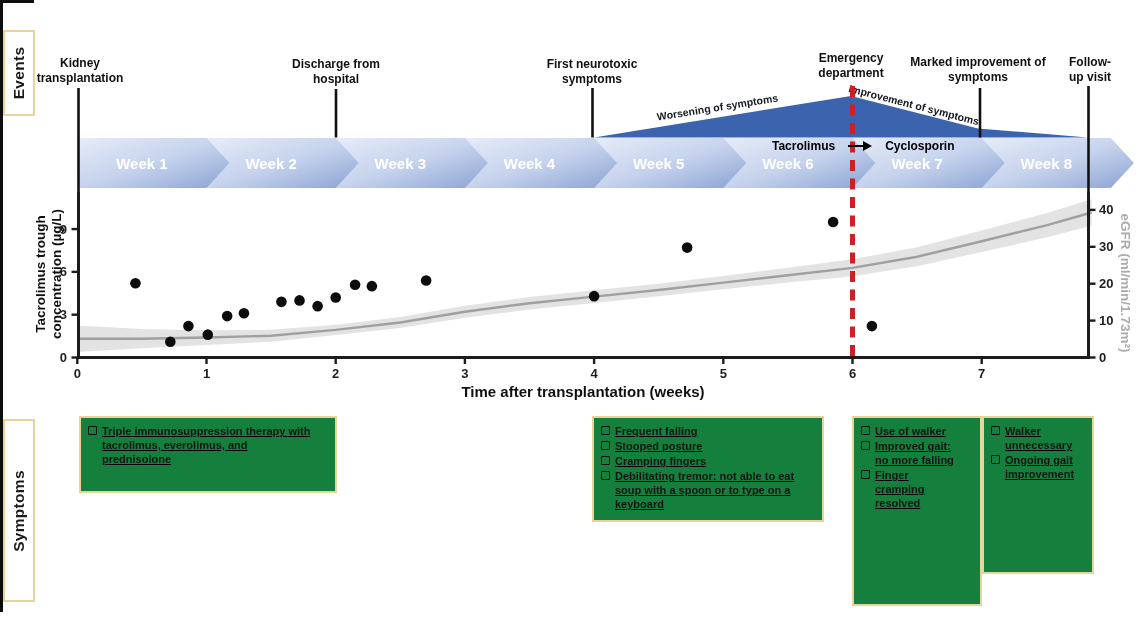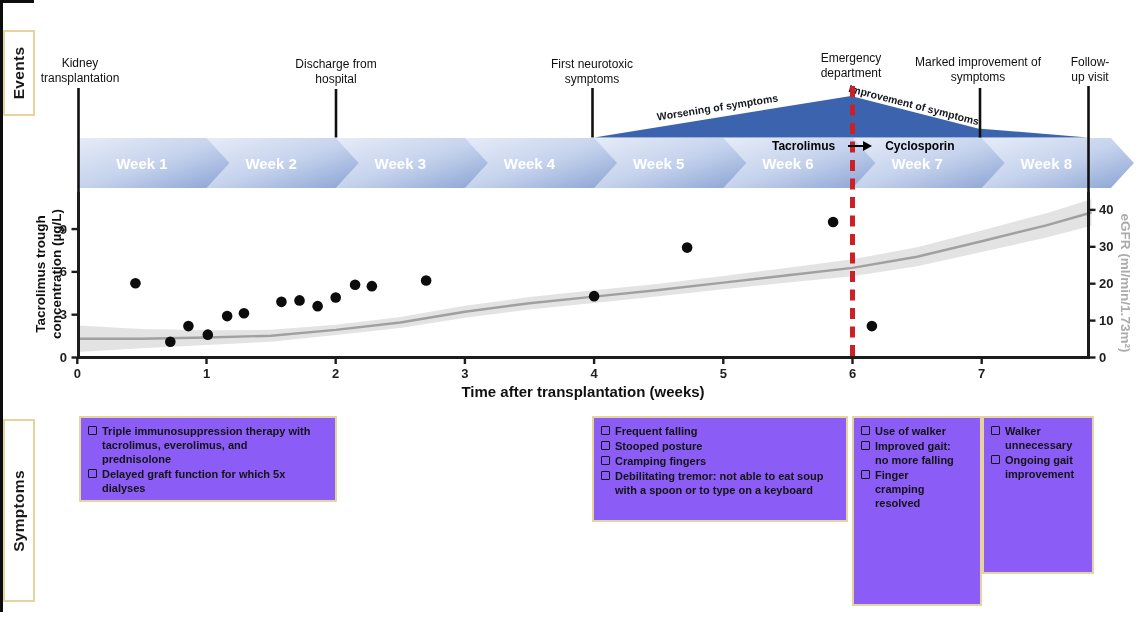--- a/index.html
+++ b/index.html
@@ -6,23 +6,23 @@
   #canvas{position:relative;width:1138px;height:640px;background:#fff;overflow:hidden;
           font-family:"Liberation Sans",sans-serif;}
   .edge-bar{position:absolute;left:0;top:0;width:3px;height:612px;background:#0d0d0d;}
   .edge-notch{position:absolute;left:0;top:0;width:34px;height:3px;background:#0d0d0d;}
   #plot{position:absolute;left:0;top:0;}
   .side-box{position:absolute;border:2px solid #e7d49c;background:#fff;
             display:flex;align-items:center;justify-content:center;box-sizing:border-box;}
   .side-box span{transform:rotate(-90deg);white-space:nowrap;font-size:15.5px;font-weight:700;
                  color:#1a1a1a;letter-spacing:.3px;}
   .event-label{position:absolute;transform:translateX(-50%);text-align:center;
-               font-size:12px;font-weight:400;color:#101010;line-height:1.22;}
-  .symptom-box{position:absolute;border:2px solid #e7d49c;background:#8b5cf6;
-               padding:6px 21px 4px 7px;box-sizing:border-box;}
+               font-size:12px;font-weight:700;color:#101010;line-height:1.22;}
+  .symptom-box{position:absolute;border:2px solid #e7d49c;background:#15803d;
+               padding:6px 21px 4px 7px;box-sizing:border-box;text-decoration:underline;}
   .sym-item{display:flex;gap:5px;font-size:11px;font-weight:700;color:#141414;
             line-height:1.28;margin-bottom:1px;}
   .cbx{width:7px;height:7px;border:1.6px solid #111;border-radius:1px;margin-top:2px;flex:none;}
   #switch-label{position:absolute;left:772px;top:139px;display:flex;align-items:center;gap:13px;
                 font-size:12px;font-weight:700;color:#000;height:14px;}
   .arrow-shaft{width:16px;height:2.6px;background:#000;position:relative;margin-right:8px;}
   .arrow-shaft::after{content:"";position:absolute;right:-8px;top:-3.9px;
                       border-left:9px solid #000;border-top:5px solid transparent;
                       border-bottom:5px solid transparent;}
 </style>
@@ -147,26 +147,22 @@
     <span class="arrow-shaft"></span>
     <span>Cyclosporin</span>
   </div>
 
   <div id="symptom-layer">
       <div class="symptom-box" style="left: 79px; top: 416px; width: 258px; min-height: 77px;">
         <div class="sym-item">
           <span class="cbx"></span>
           <span>Triple immunosuppression therapy with tacrolimus, everolimus, and prednisolone</span>
         </div>
-        <div class="sym-item">
-          <span class="cbx"></span>
-          <span>Delayed graft function for which 5x dialyses</span>
-        </div>
-      </div>
-      <div class="symptom-box" style="left: 592px; top: 416px; width: 256px; min-height: 106px;">
+      </div>
+      <div class="symptom-box" style="left: 592px; top: 416px; width: 232px; min-height: 106px;">
         <div class="sym-item">
           <span class="cbx"></span>
           <span>Frequent falling</span>
         </div>
         <div class="sym-item">
           <span class="cbx"></span>
           <span>Stooped posture</span>
         </div>
         <div class="sym-item">
           <span class="cbx"></span>

